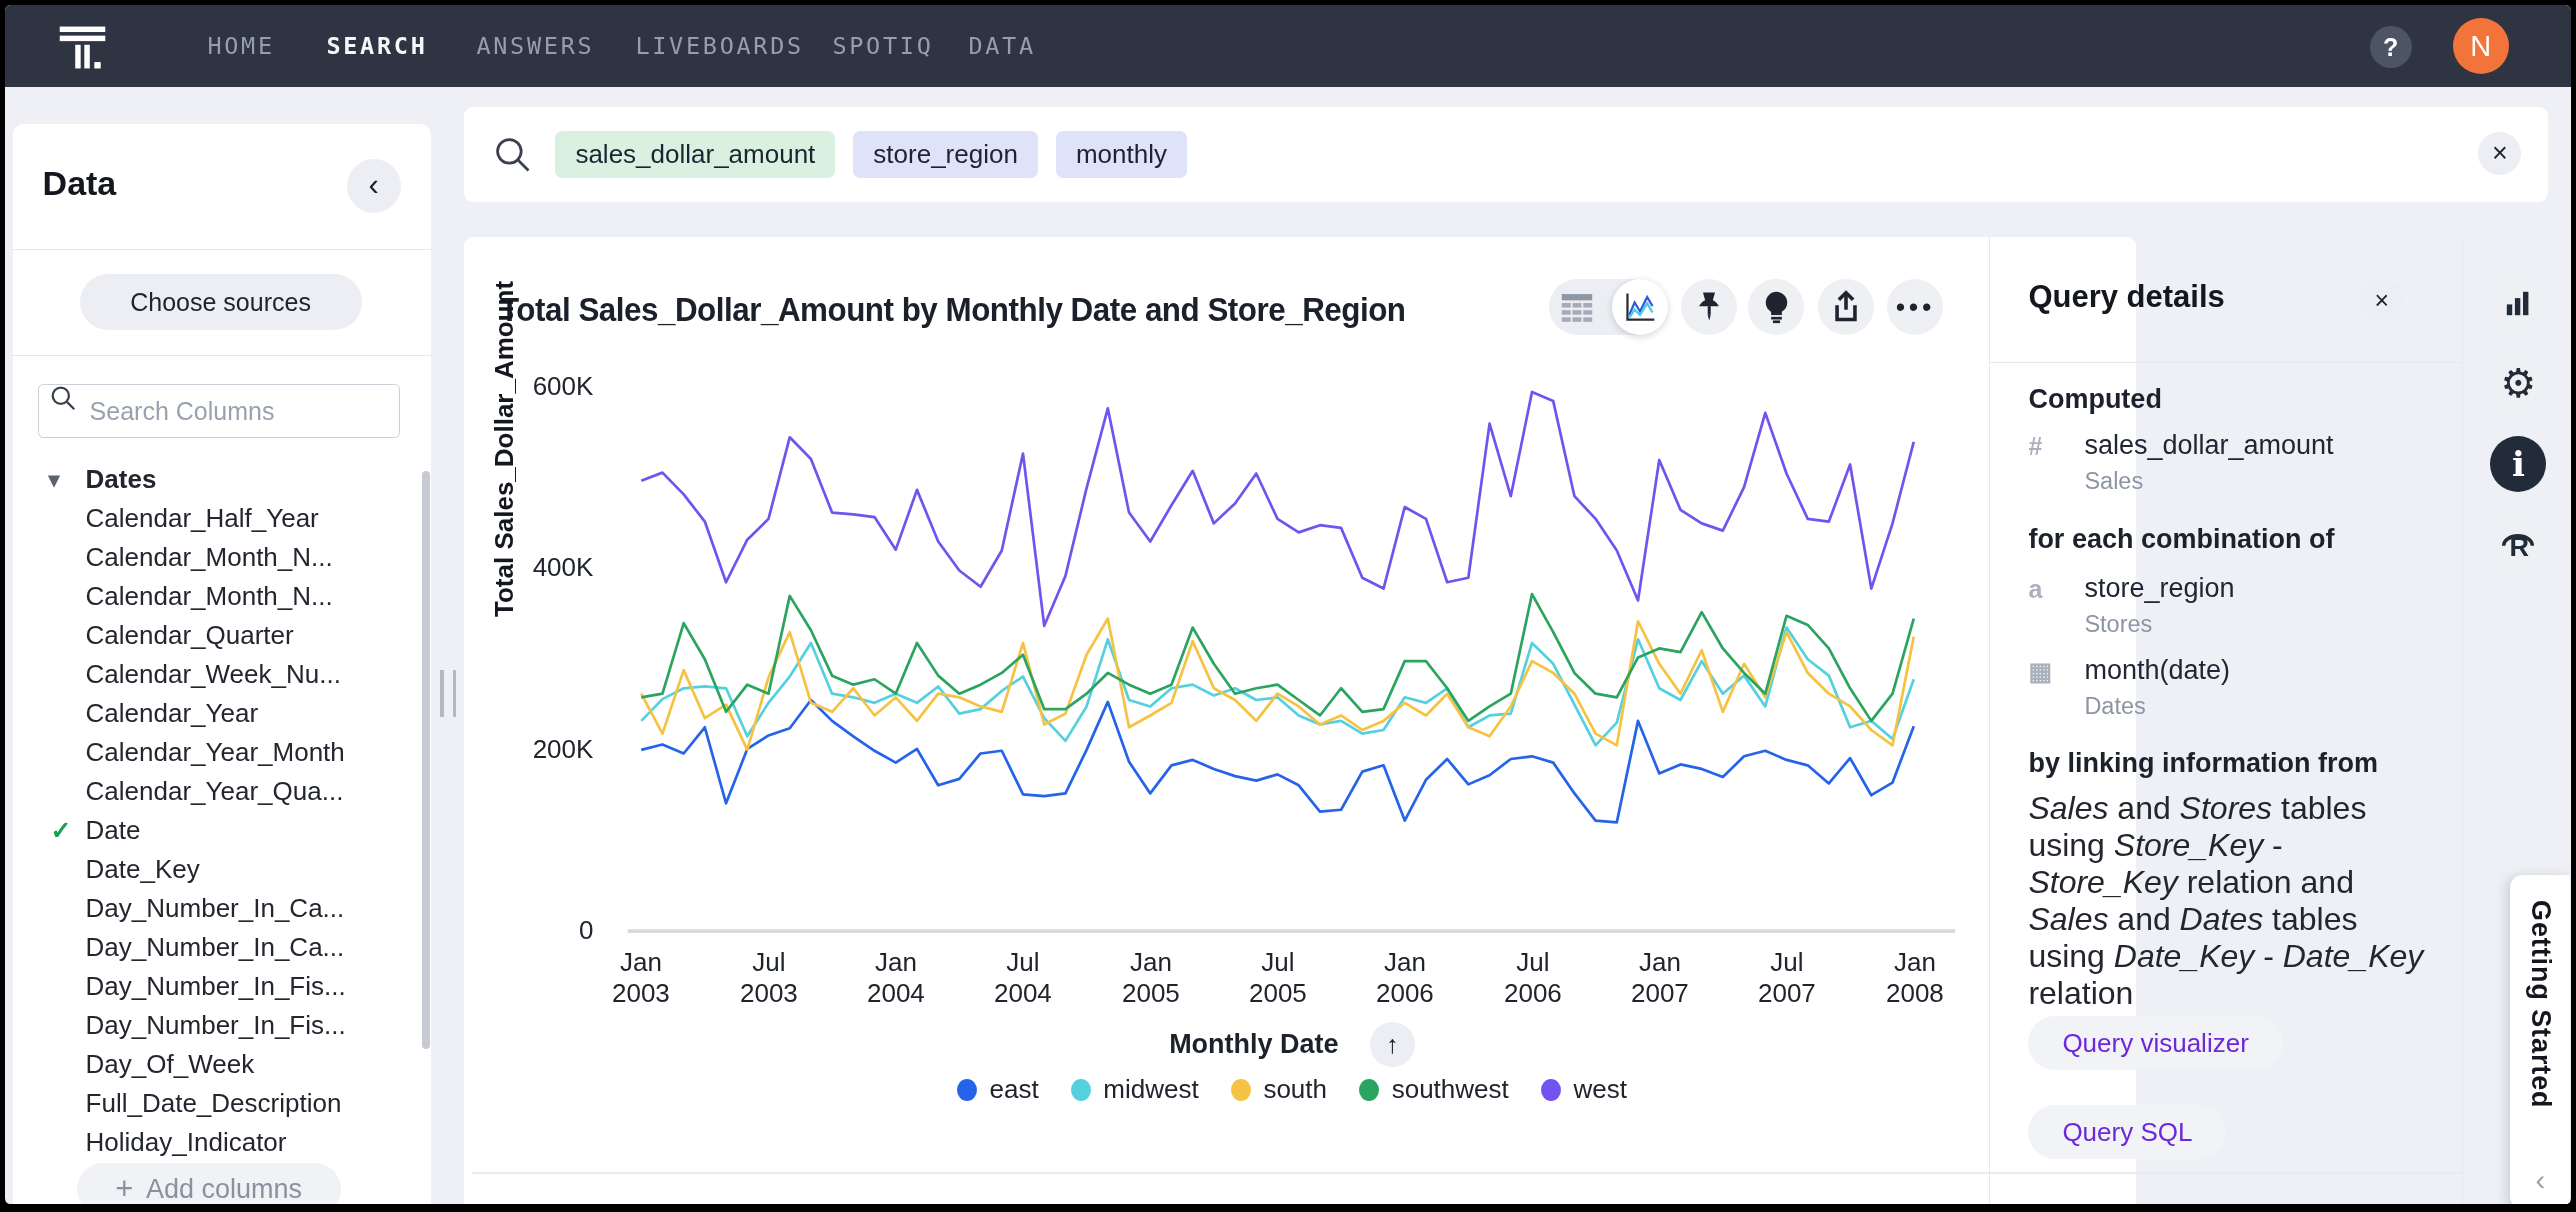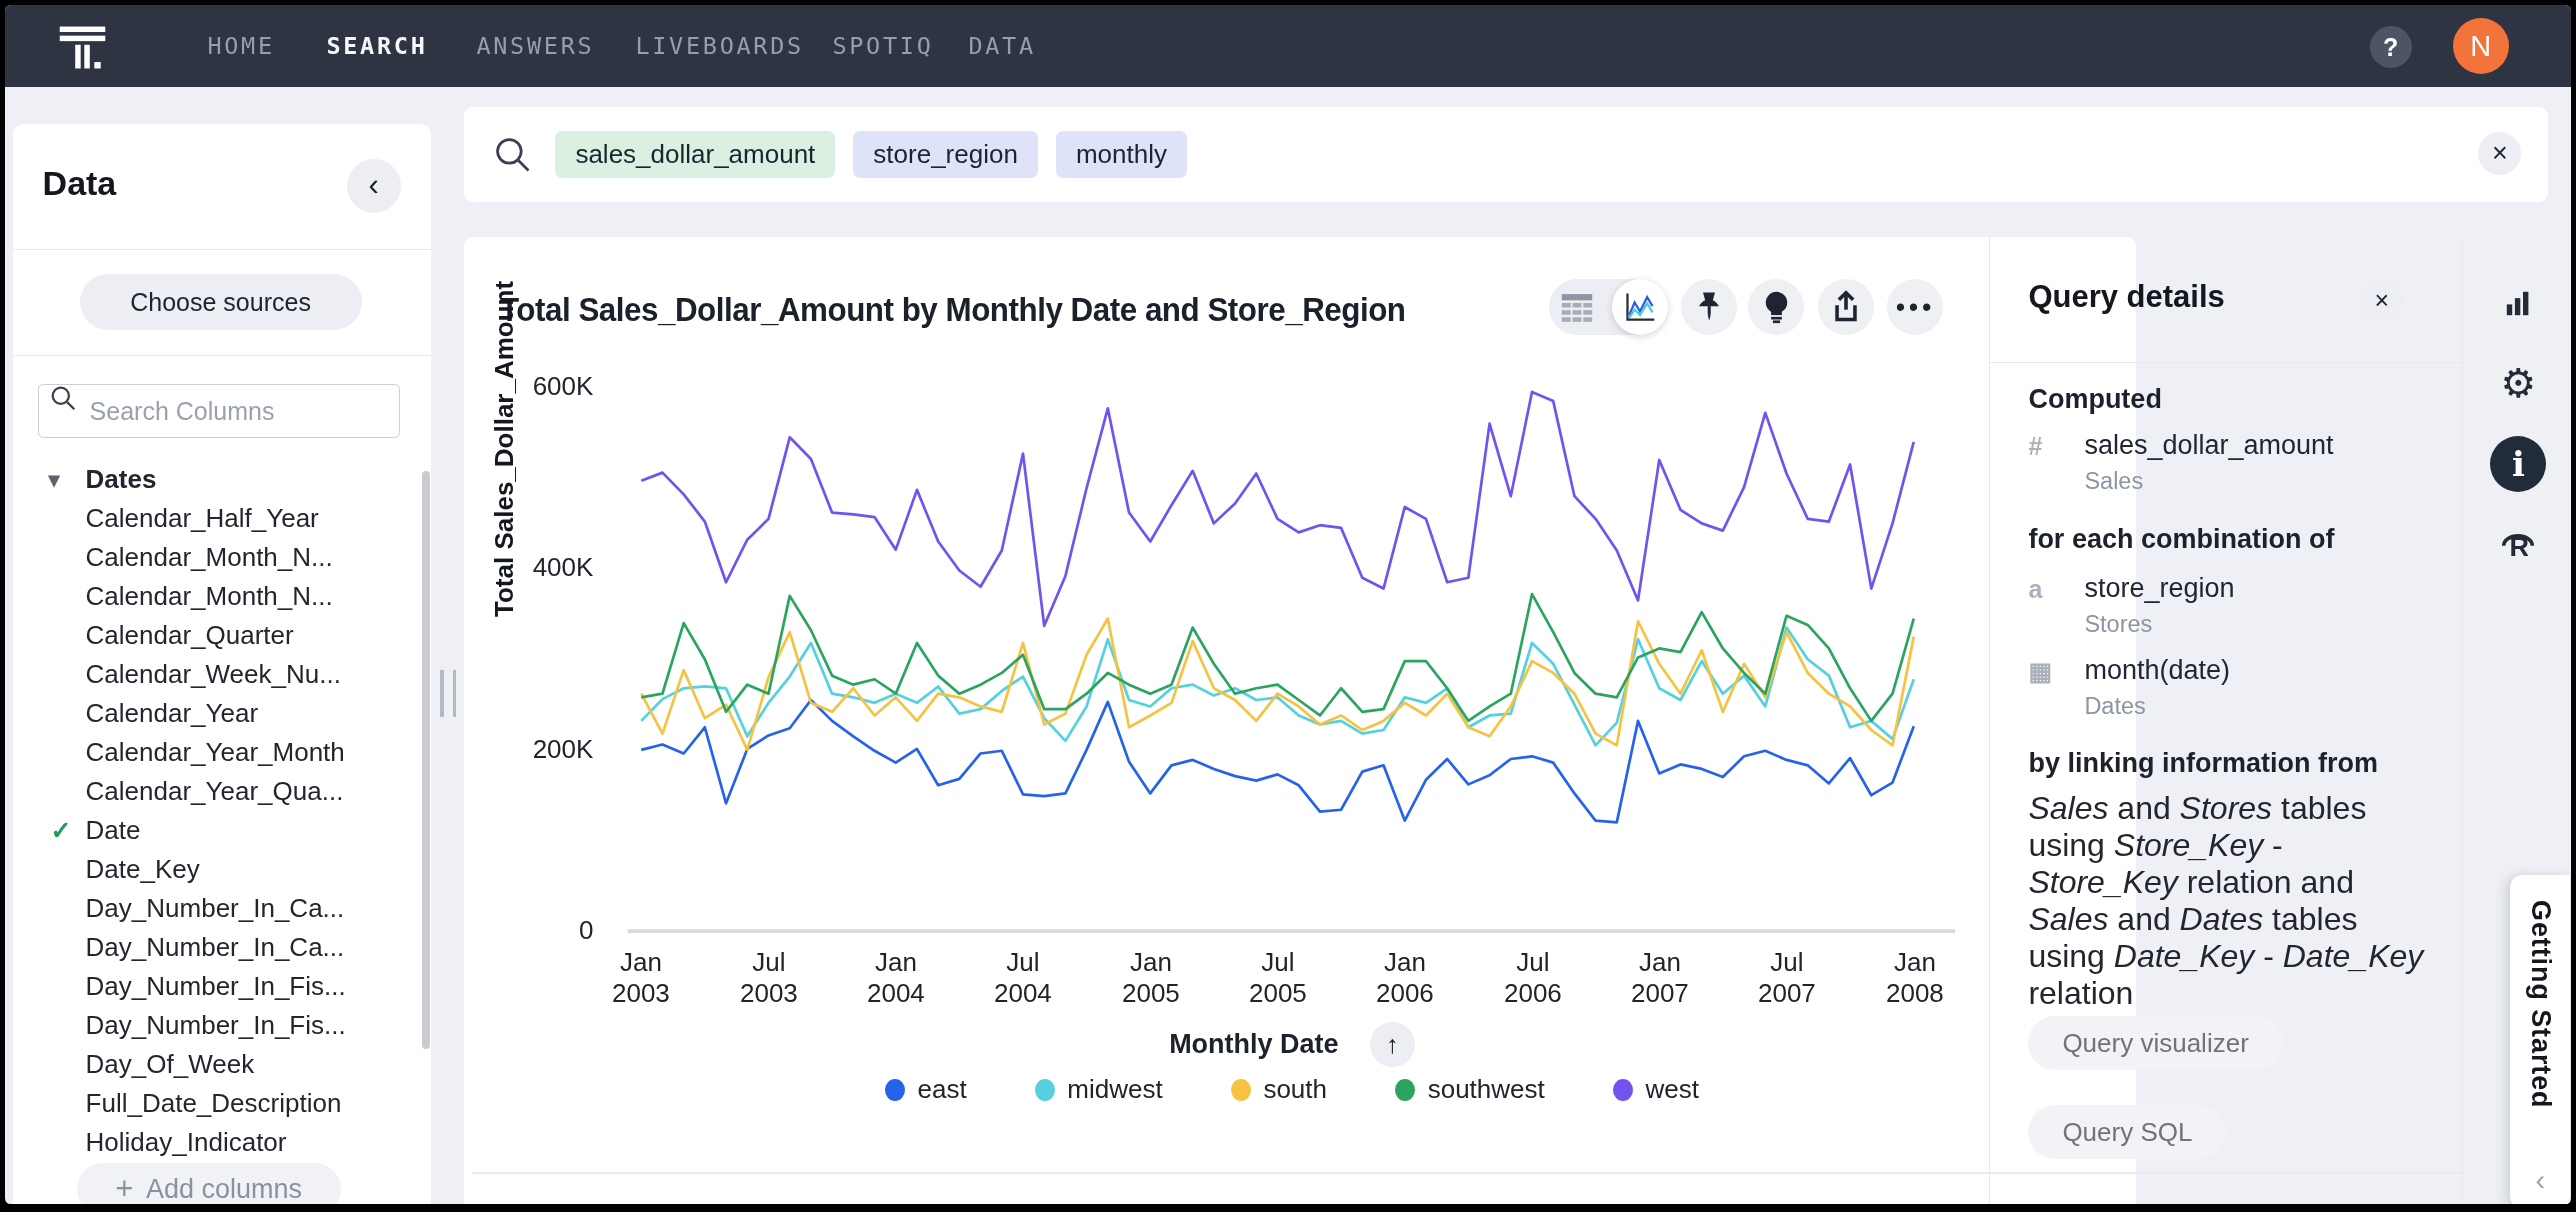--- a/index.html
+++ b/index.html
@@ -71,40 +71,40 @@
   .ylab{position:absolute;left:25px;top:380px;font-size:26px;font-weight:bold;color:#14171e;
         transform:rotate(-90deg);transform-origin:left top;white-space:nowrap;}
   .ytick{position:absolute;right:0;width:96px;text-align:right;font-size:26px;color:#20242c;}
   #ylabels{position:absolute;left:33px;top:0;width:96px;height:100%;}
   #plot{position:absolute;left:136px;top:136px;}
   .xtick{position:absolute;width:127px;margin-left:-63px;text-align:center;font-size:26px;color:#20242c;line-height:31px;}
   .xaxis-row{position:absolute;left:136px;top:785px;width:1383px;display:flex;align-items:center;justify-content:center;gap:31px;}
   .xaxis-label{font-size:27px;font-weight:bold;color:#1c212b;}
   .sort-circle{width:45px;height:45px;border-radius:50%;background:#eceef3;text-align:center;line-height:45px;
                font-size:25px;color:#14171e;cursor:pointer;}
-  #legend{position:absolute;left:136px;top:837px;width:1383px;display:flex;justify-content:center;gap:68px;}
+  #legend{position:absolute;left:136px;top:837px;width:1383px;display:flex;justify-content:center;gap:32px;}
   .leg-item{display:flex;align-items:center;gap:12.7px;font-size:26px;color:#20242c;cursor:pointer;}
   .leg-dot{width:20px;height:22px;border-radius:50%;}
   .chart-hr{position:absolute;left:7.2px;top:935px;width:1990px;height:1.8px;background:#e9ebef;}
   .vdiv{position:absolute;top:0;bottom:0;width:0.9px;background:#e6e8ed;}
 
   
   .query-panel{position:absolute;left:1525px;top:0;width:473px;bottom:0;}
   .qp-title{position:absolute;left:39px;top:42px;font-size:31px;font-weight:bold;color:#14171e;}
   .qp-close{position:absolute;left:371px;top:42px;width:43px;height:43px;border-radius:50%;background:#eceef3;
             text-align:center;line-height:42px;font-size:25px;color:#1d2430;cursor:pointer;}
   .qp-div{position:absolute;left:0;right:0;top:125px;height:0.9px;background:#e6e8ed;}
   .qp-h{position:absolute;left:39px;font-size:27px;font-weight:bold;color:#1c212b;white-space:nowrap;}
   .q-row{position:absolute;left:39px;}
   .q-ico{position:absolute;left:0;top:1.8px;font-size:25px;color:#aab1bd;font-weight:bold;}
   .q-name{position:absolute;left:56px;top:0;font-size:27px;color:#202633;white-space:nowrap;}
   .q-sub{position:absolute;left:56px;top:38px;font-size:23.5px;color:#8d95a3;}
   #linking-p{position:absolute;left:39px;top:553px;width:407px;font-size:32px;line-height:37px;color:#23262e;}
   #linking-p i{font-style:italic;}
-  .q-btn{position:absolute;left:39px;height:54px;border-radius:27px;background:#f2f3f6;color:#737373;
+  .q-btn{position:absolute;left:39px;height:54px;border-radius:27px;background:#f2f3f6;color:#6d28d9;
          font-size:26px;line-height:54px;padding:0 34px;cursor:pointer;white-space:nowrap;}
 
   
   .rail-btn{position:absolute;left:2026px;width:56px;height:56px;border-radius:50%;background:#eef0f4;cursor:pointer;
             display:flex;align-items:center;justify-content:center;}
   .rail-btn.dark{background:#222b3a;}
   .gear-glyph{font-family:"DejaVu Sans",sans-serif;font-size:40px;color:#242b38;line-height:1;}
   .info-glyph{font-family:"DejaVu Serif",serif;font-size:34px;font-weight:bold;color:#fff;line-height:1;}
   .r-ico{position:relative;width:40px;height:34px;}
   .r-ico span{position:absolute;left:11px;top:5.4px;font-size:27px;font-weight:bold;color:#242b38;}

